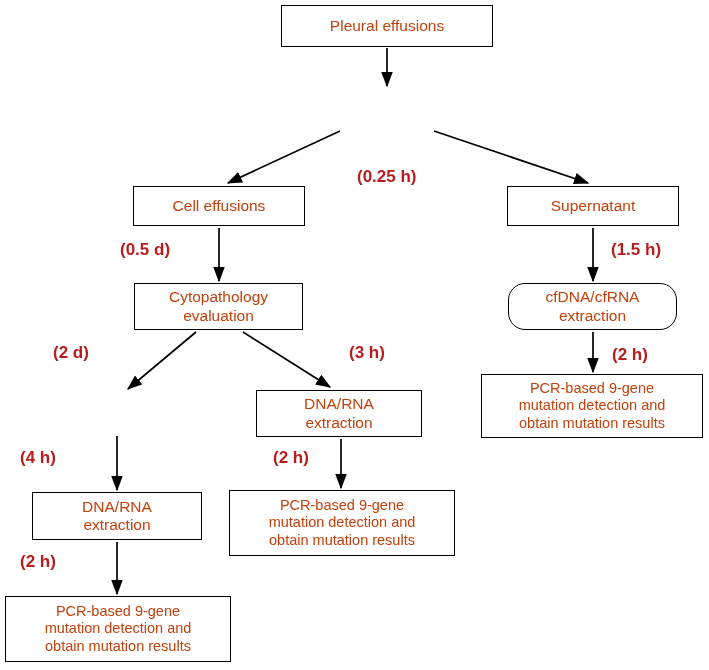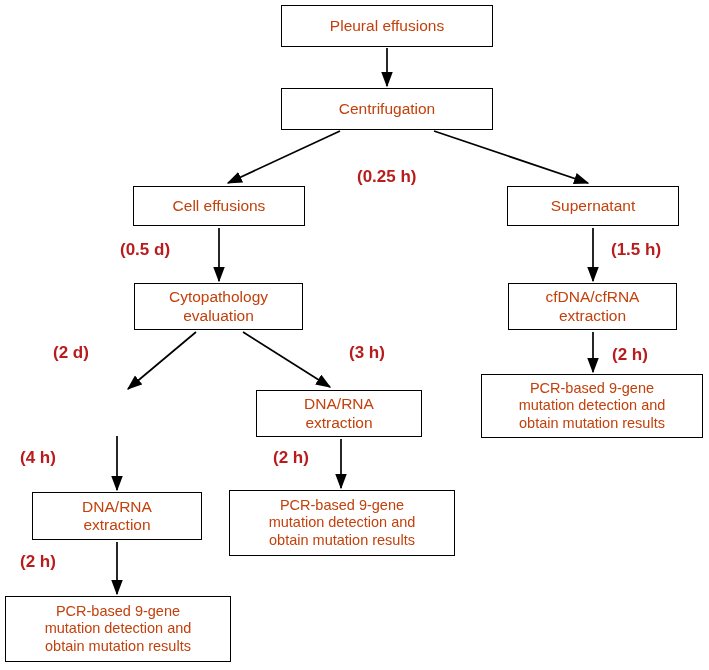--- a/index.html
+++ b/index.html
@@ -80,30 +80,29 @@
       <line x1="117" y1="436" x2="117" y2="490"></line>
 
       <line x1="341" y1="439" x2="341" y2="488"></line>
 
       <line x1="117" y1="542" x2="117" y2="594"></line>
     </g>
   </svg>
 
   <div class="node" style="left:281px; top:5px; width:212px; height:42px;">Pleural effusions</div>
 
-  <div class="node" style="left:281px; top:88px; width:212px; height:42px;">Centrifugation</div>
 
   <div class="node" style="left:133px; top:186px; width:172px; height:40px;">Cell effusions</div>
 
   <div class="node" style="left:507px; top:186px; width:172px; height:40px;">Supernatant</div>
 
   <div class="node" style="left:134px; top:283px; width:169px; height:47px;">Cytopathology
 evaluation</div>
 
-  <div class="node" style="left:508px; top:283px; width:169px; height:47px;">cfDNA/cfRNA
+  <div class="node" style="left:508px; top:283px; width:169px; height:47px;border-radius:17px;">cfDNA/cfRNA
 extraction</div>
 
   <div class="node" style="left:481px; top:374px; width:222px; height:64px; font-size:14.5px;">PCR-based 9-gene
 mutation detection  and
 obtain mutation results</div>
 
 
   <div class="node" style="left:256px; top:390px; width:166px; height:47px;">DNA/RNA
 extraction</div>
 

